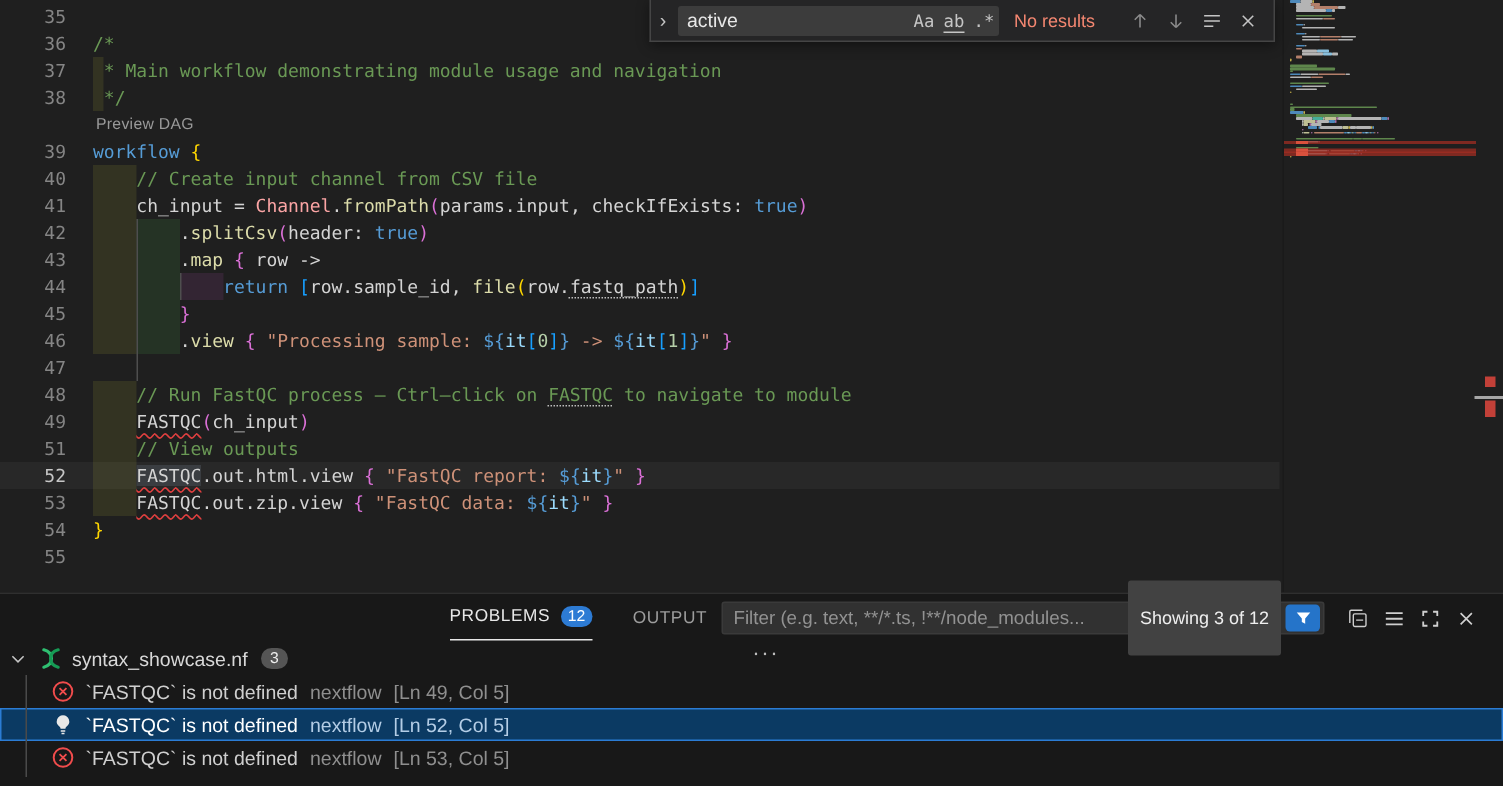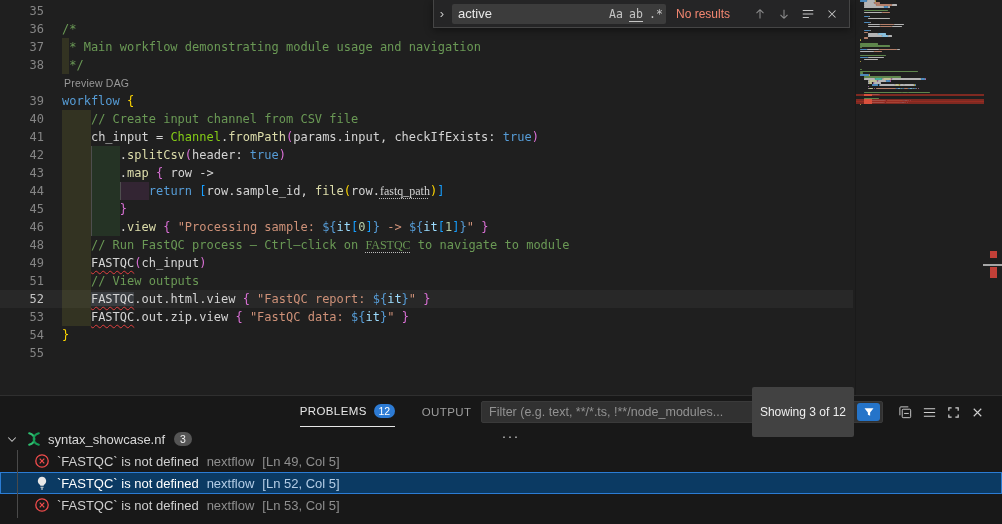--- a/index.html
+++ b/index.html
@@ -11,25 +11,25 @@
   .code-row.current{background:#282828;}
   .gut{position:absolute;left:0;top:0;width:44px;text-align:right;color:#858585;font-size:12px;}
   .code-row.current .gut{color:#c6c6c6;}
   .ctext{position:absolute;left:62px;top:0;z-index:2;}
   .blk{position:absolute;top:0;height:18px;z-index:0;}
   .blk.l1{background:rgba(255,255,64,0.09);}
   .blk.l2{background:rgba(96,255,96,0.09);}
   .blk.l3{background:rgba(255,96,255,0.09);}
   .guide{position:absolute;top:0;height:18px;width:1px;background:#4e4e4e;z-index:1;}
   .lens-row{height:18px;line-height:19px;color:#999999;font-size:10.5px;padding-left:64px;letter-spacing:.2px;}
-  .tk-d{color:#d4d4d4}.tk-c{color:#6a9955}.tk-k{color:#569cd6}.tk-t{color:#84cc16}
+  .tk-d{color:#d4d4d4}.tk-c{color:#6a9955}.tk-k{color:#569cd6}.tk-t{color:#fca5a5}
   .tk-f{color:#dcdcaa}.tk-s{color:#ce9178}.tk-n{color:#b5cea8}.tk-v{color:#9cdcfe}
   .tk-b1{color:#ffd700}.tk-b2{color:#da70d6}.tk-b3{color:#179fff}.tk-ip{color:#569cd6}
   .sq{text-decoration:underline wavy #e13f3f 1px;text-underline-offset:3px;text-decoration-skip-ink:none;}
-  .dot{text-decoration:underline dotted #bdbdbd 1px;text-underline-offset:3px;font-family:Liberation Serif, serif;}
+  .dot{text-decoration:underline dotted #bdbdbd 1px;text-underline-offset:3px;}
   .whl{background:#3a3d41;}
   
   #minimap{position:absolute;left:855px;top:0;width:128px;height:395px;border-left:1px solid #1a1a1a;}
   .mm-bar{position:absolute;height:1.4px;border-radius:.5px;opacity:.85;}
   .mm-band{position:absolute;left:0;width:128px;height:2.2px;background:rgba(160,45,35,0.75);}
   .mm-bright{position:absolute;height:2.2px;background:#d9513d;}
   #ruler{position:absolute;left:983px;top:0;width:19px;height:395px;}
   .ruler-mark-error{position:absolute;left:7px;width:7px;background:#c24038;}
   .ruler-mark-cursor{position:absolute;left:0;width:19px;background:#a6a6a6;}
   
@@ -83,20 +83,21 @@
       <div class="code-row"><div class="blk l1" style="left: 62px; width: 7.22px;"></div><span class="gut">38</span><span class="ctext"><span class="tk-c"> */</span></span></div>
       <div class="lens-row">Preview DAG</div>
       <div class="code-row"><span class="gut">39</span><span class="ctext"><span class="tk-k">workflow </span><span class="tk-b1">{</span></span></div>
       <div class="code-row"><div class="blk l1" style="left: 62px; width: 28.88px;"></div><span class="gut">40</span><span class="ctext"><span class="tk-d">    </span><span class="tk-c">// Create input channel from CSV file</span></span></div>
       <div class="code-row"><div class="blk l1" style="left: 62px; width: 28.88px;"></div><span class="gut">41</span><span class="ctext"><span class="tk-d">    </span><span class="tk-d">ch_input = </span><span class="tk-t">Channel</span><span class="tk-d">.</span><span class="tk-f">fromPath</span><span class="tk-b2">(</span><span class="tk-d">params.input, checkIfExists: </span><span class="tk-k">true</span><span class="tk-b2">)</span></span></div>
       <div class="code-row"><div class="blk l1" style="left: 62px; width: 28.88px;"></div><div class="blk l2" style="left: 90.88px; width: 28.88px;"></div><div class="guide" style="left: 90.88px;"></div><span class="gut">42</span><span class="ctext"><span class="tk-d">        </span><span class="tk-d">.</span><span class="tk-f">splitCsv</span><span class="tk-b2">(</span><span class="tk-d">header: </span><span class="tk-k">true</span><span class="tk-b2">)</span></span></div>
       <div class="code-row"><div class="blk l1" style="left: 62px; width: 28.88px;"></div><div class="blk l2" style="left: 90.88px; width: 28.88px;"></div><div class="guide" style="left: 90.88px;"></div><span class="gut">43</span><span class="ctext"><span class="tk-d">        </span><span class="tk-d">.</span><span class="tk-f">map</span><span class="tk-d"> </span><span class="tk-b2">{</span><span class="tk-d"> row -&gt;</span></span></div>
       <div class="code-row"><div class="blk l1" style="left: 62px; width: 28.88px;"></div><div class="blk l2" style="left: 90.88px; width: 28.88px;"></div><div class="blk l3" style="left: 119.76px; width: 28.88px;"></div><div class="guide" style="left: 90.88px;"></div><div class="guide" style="left: 119.76px;"></div><span class="gut">44</span><span class="ctext"><span class="tk-d">            </span><span class="tk-k">return</span><span class="tk-d"> </span><span class="tk-b3">[</span><span class="tk-d">row.sample_id, </span><span class="tk-f">file</span><span class="tk-b1">(</span><span class="tk-d">row.</span><span class="tk-d dot">fastq_path</span><span class="tk-b1">)</span><span class="tk-b3">]</span></span></div>
       <div class="code-row"><div class="blk l1" style="left: 62px; width: 28.88px;"></div><div class="blk l2" style="left: 90.88px; width: 28.88px;"></div><div class="guide" style="left: 90.88px;"></div><span class="gut">45</span><span class="ctext"><span class="tk-d">        </span><span class="tk-b2">}</span></span></div>
       <div class="code-row"><div class="blk l1" style="left: 62px; width: 28.88px;"></div><div class="blk l2" style="left: 90.88px; width: 28.88px;"></div><div class="guide" style="left: 90.88px;"></div><span class="gut">46</span><span class="ctext"><span class="tk-d">        </span><span class="tk-d">.</span><span class="tk-f">view</span><span class="tk-d"> </span><span class="tk-b2">{</span><span class="tk-d"> </span><span class="tk-s">"Processing sample: </span><span class="tk-ip">${</span><span class="tk-v">it</span><span class="tk-b3">[</span><span class="tk-n">0</span><span class="tk-b3">]</span><span class="tk-ip">}</span><span class="tk-s"> -&gt; </span><span class="tk-ip">${</span><span class="tk-v">it</span><span class="tk-b3">[</span><span class="tk-n">1</span><span class="tk-b3">]</span><span class="tk-ip">}</span><span class="tk-s">"</span><span class="tk-d"> </span><span class="tk-b2">}</span></span></div>
+      <div class="code-row"><div class="guide" style="left: 90.88px;"></div><span class="gut">47</span><span class="ctext"></span></div>
       <div class="code-row"><div class="blk l1" style="left: 62px; width: 28.88px;"></div><span class="gut">48</span><span class="ctext"><span class="tk-d">    </span><span class="tk-c">// Run FastQC process – Ctrl–click on </span><span class="tk-c dot">FASTQC</span><span class="tk-c"> to navigate to module</span></span></div>
       <div class="code-row"><div class="blk l1" style="left: 62px; width: 28.88px;"></div><span class="gut">49</span><span class="ctext"><span class="tk-d">    </span><span class="tk-d sq">FASTQC</span><span class="tk-b2">(</span><span class="tk-d">ch_input</span><span class="tk-b2">)</span></span></div>
       <div class="code-row"><div class="blk l1" style="left: 62px; width: 28.88px;"></div><span class="gut">51</span><span class="ctext"><span class="tk-d">    </span><span class="tk-c">// View outputs</span></span></div>
       <div class="code-row current"><div class="blk l1" style="left: 62px; width: 28.88px;"></div><span class="gut">52</span><span class="ctext"><span class="tk-d">    </span><span class="tk-d sq whl">FASTQC</span><span class="tk-d">.out.html.view </span><span class="tk-b2">{</span><span class="tk-d"> </span><span class="tk-s">"FastQC report: </span><span class="tk-ip">${</span><span class="tk-v">it</span><span class="tk-ip">}</span><span class="tk-s">"</span><span class="tk-d"> </span><span class="tk-b2">}</span></span></div>
       <div class="code-row"><div class="blk l1" style="left: 62px; width: 28.88px;"></div><span class="gut">53</span><span class="ctext"><span class="tk-d">    </span><span class="tk-d sq">FASTQC</span><span class="tk-d">.out.zip.view </span><span class="tk-b2">{</span><span class="tk-d"> </span><span class="tk-s">"FastQC data: </span><span class="tk-ip">${</span><span class="tk-v">it</span><span class="tk-ip">}</span><span class="tk-s">"</span><span class="tk-d"> </span><span class="tk-b2">}</span></span></div>
       <div class="code-row"><span class="gut">54</span><span class="ctext"><span class="tk-b1">}</span></span></div>
       <div class="code-row"><span class="gut">55</span><span class="ctext"></span></div>
     </div>
 
   <div id="minimap">

